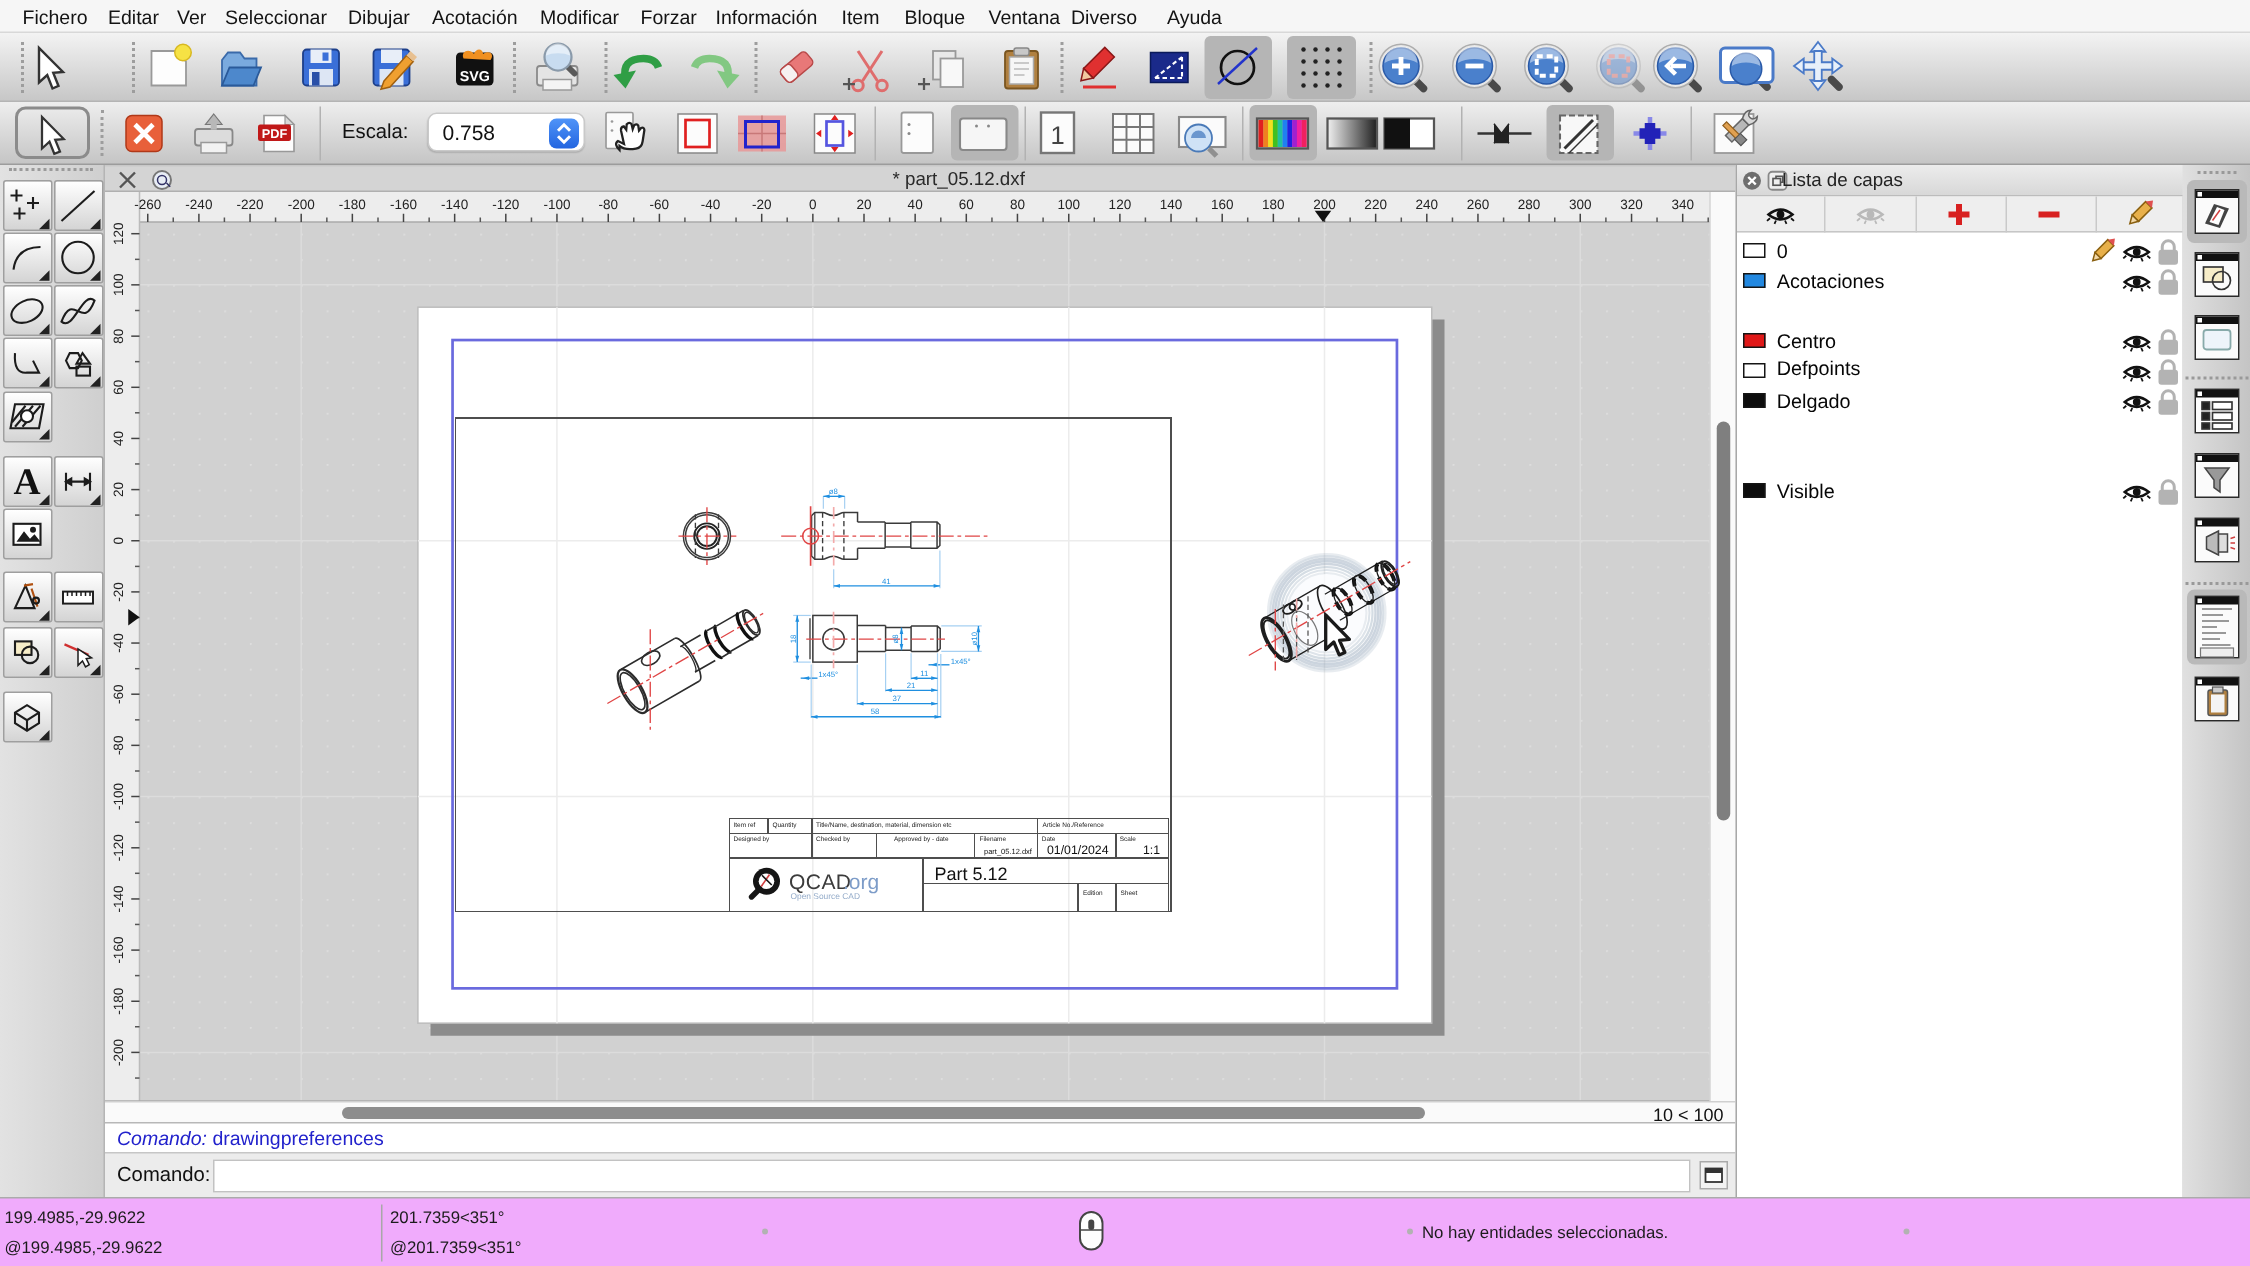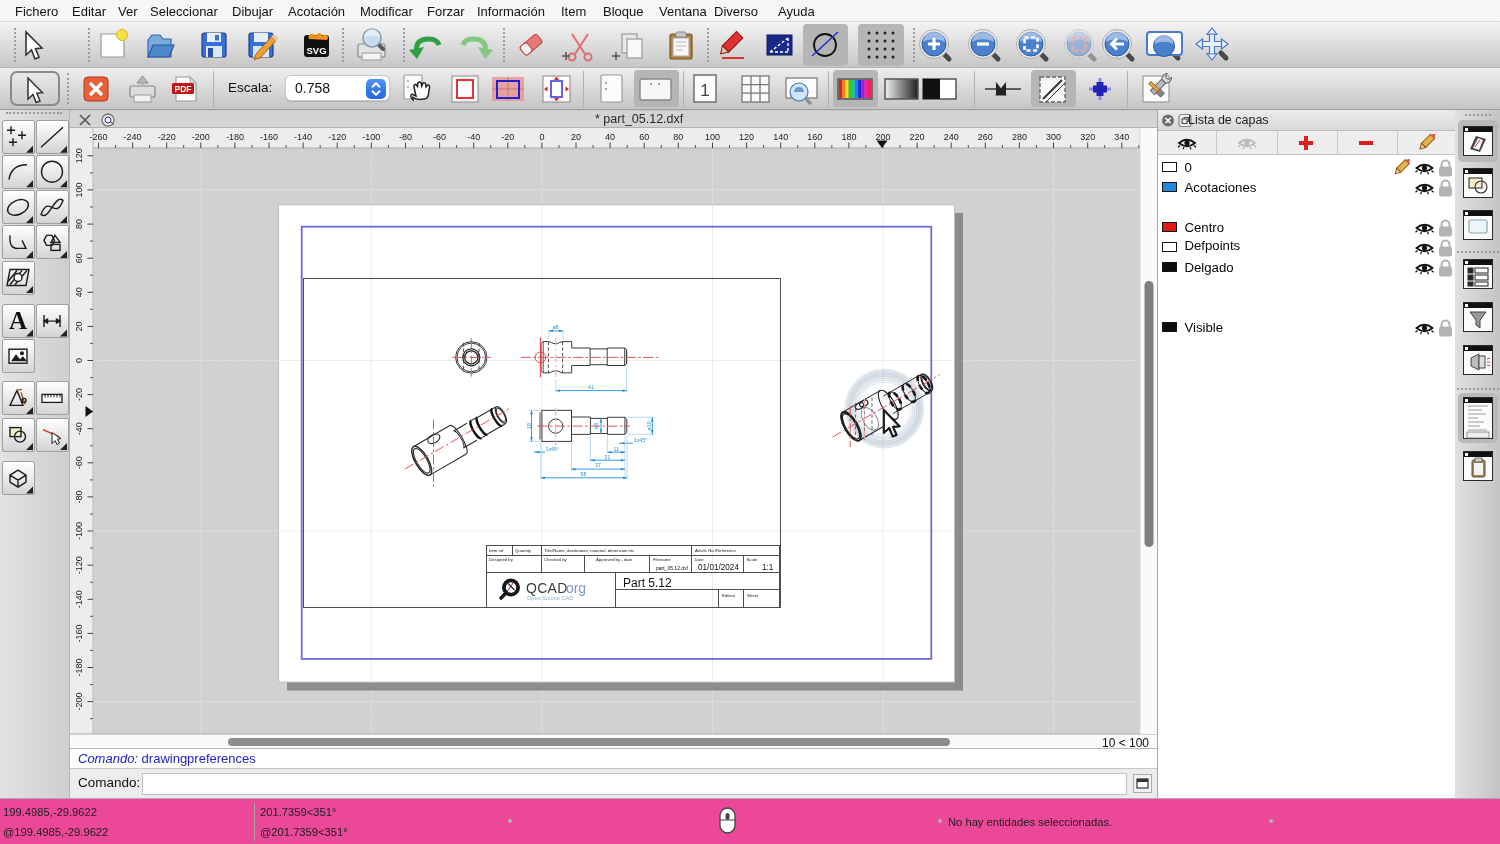--- a/index.html
+++ b/index.html
@@ -7,21 +7,21 @@
 #menubar{left:0;top:0;width:1500px;height:22px;background:#f6f6f6;border-bottom:1px solid #d8d8d8}
 #menubar span{position:absolute;top:3.5px;font-size:13px;color:#131313}
 #tb1{left:0;top:22px;width:1500px;height:46px;background:linear-gradient(#f3f3f3,#c7c7c7);border-bottom:1px solid #b4b4b4}
 #tb2{left:0;top:68px;width:1500px;height:42px;background:linear-gradient(#eeeeee,#c5c5c5);border-bottom:1px solid #9c9c9c}
 .vsepd{position:absolute;width:0;border-left:2px dotted #9d9d9d}
 .vseps{position:absolute;width:1px;background:#b2b2b2}
 .pressed{position:absolute;background:#b5b5b5;border-radius:4px}
 #palette{left:0;top:110px;width:70px;height:688px;background:linear-gradient(90deg,#e2e2e2,#cfcfcf);border-right:1px solid #b5b5b5}
 .pbtn{position:absolute;width:33px;height:34px;background:linear-gradient(#ffffff,#d4d4d4);border:1px solid #9f9f9f;border-radius:2px}
 #mdititle{left:70px;top:110px;width:1087px;height:18px;background:#d4d4d4;border-bottom:1px solid #b0b0b0;border-top:1px solid #c8c8c8}
-#statusbar{left:0;top:798px;width:1500px;height:46px;background:#ec4899;border-top:1px solid #ababab;font-size:11.2px;color:#1c1c1c}
+#statusbar{left:0;top:798px;width:1500px;height:46px;background:#f0abfc;border-top:1px solid #ababab;font-size:11.2px;color:#1c1c1c}
 #cmdhist{left:70px;top:748px;width:1087px;height:20px;background:#ffffff;border-top:1px solid #b8b8b8;font-size:13px;color:#2222cc}
 #cmdrow{left:70px;top:768px;width:1087px;height:30px;background:#ececec;border-top:1px solid #c6c6c6;font-size:13.5px}
 #hscroll{left:70px;top:734px;width:1087px;height:14px;background:#fafafa;border-top:1px solid #d0d0d0}
 #panel{left:1157px;top:110px;width:298px;height:688px;background:#ffffff;border-left:1px solid #a8a8a8}
 #panelhdr{left:0;top:0;width:298px;height:21px;background:linear-gradient(#ececec,#d8d8d8);border-bottom:1px solid #bcbcbc}
 #panelbar{left:0;top:21px;width:298px;height:24px;background:#eeeeee;border-bottom:1px solid #c6c6c6}
 .pcell{position:absolute;top:0;height:24px;border-right:1px solid #c9c9c9}
 .lrow{position:absolute;left:0;width:298px;height:20px;font-size:13.2px;color:#060606}
 .swatch{position:absolute;left:3.5px;top:4.5px;width:15px;height:10px;border:1.4px solid #151515}
 #icostrip{left:1455px;top:110px;width:45px;height:688px;background:linear-gradient(90deg,#e0e0e0,#c4c4c4)}

